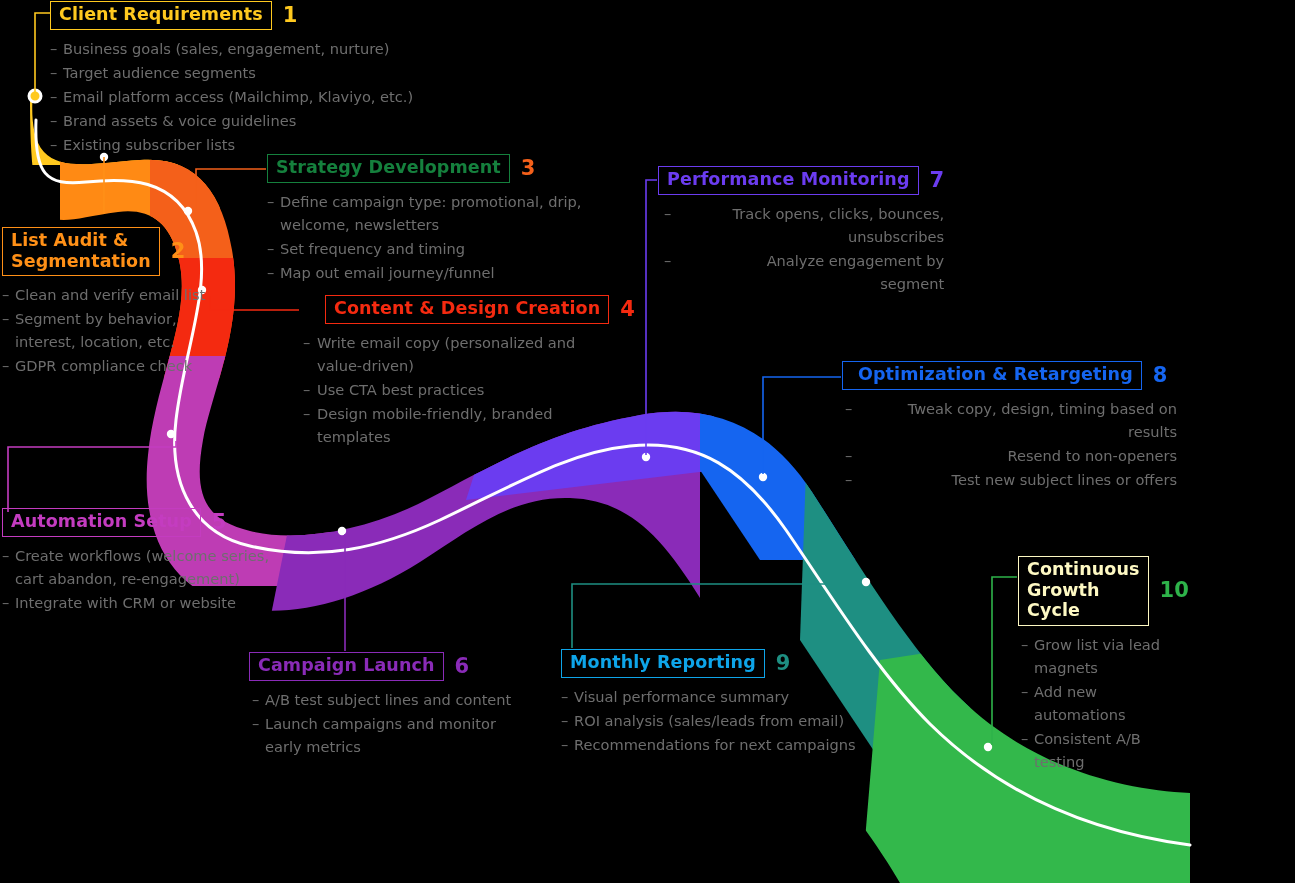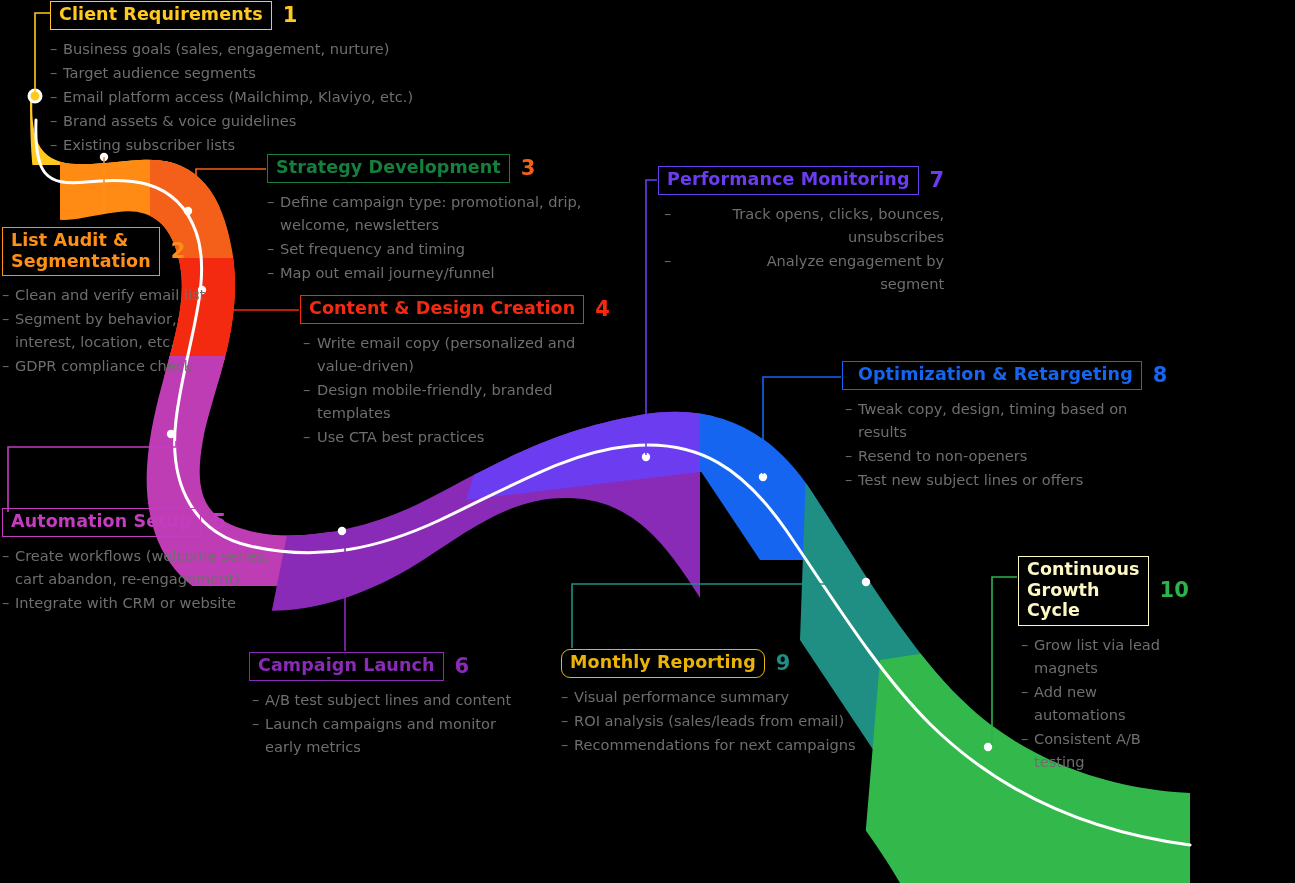--- a/index.html
+++ b/index.html
@@ -188,29 +188,29 @@
     <ul class="items">
       <li>Define campaign type: promotional, drip,
   welcome, newsletters</li>
       <li>Set frequency and timing</li>
       <li>Map out email journey/funnel</li>
     </ul>
   </div>
 
   <div class="block" style="left:300px;top:295px;">
     <div class="title-row">
-      <div class="title-box" style="color:#F42A10;">Content &amp; Design Creation</div>
+      <div class="title-box" style="color:#F42A10;margin-left:25px;">Content &amp; Design Creation</div>
       <div class="num" style="color:#F42A10;">4</div>
     </div>
     <ul class="items indent-wide" style="margin-left:3px;">
       <li>Write email copy (personalized and
   value-driven)</li>
+      <li>Use CTA best practices</li>
       <li>Design mobile-friendly, branded
   templates</li>
-      <li>Use CTA best practices</li>
     </ul>
   </div>
 
   <div class="block" style="left:2px;top:508px;">
     <div class="title-row">
       <div class="title-box" style="color:#C43CC0;">Automation Setup</div>
       <div class="num" style="color:#C43CC0;">5</div>
     </div>
     <ul class="items">
       <li>Create workflows (welcome series,
@@ -242,30 +242,30 @@
       <li>Analyze engagement by
   segment</li>
     </ul>
   </div>
 
   <div class="block" style="left:842px;top:361px;">
     <div class="title-row">
       <div class="title-box" style="color:#1565F0;padding-left:15px;">Optimization &amp; Retargeting</div>
       <div class="num" style="color:#1565F0;">8</div>
     </div>
-    <ul class="items" style="margin-left:3px;">
+    <ul class="items" style="margin-left:3px;text-align:right;">
       <li>Tweak copy, design, timing based on results</li>
       <li>Resend to non-openers</li>
       <li>Test new subject lines or offers</li>
     </ul>
   </div>
 
   <div class="block" style="left:561px;top:649px;">
     <div class="title-row">
-      <div class="title-box" style="color:#eab308;border-radius:9px;">Monthly Reporting</div>
+      <div class="title-box" style="color:#0ea5e9;">Monthly Reporting</div>
       <div class="num" style="color:#1E8F82;">9</div>
     </div>
     <ul class="items">
       <li>Visual performance summary</li>
       <li>ROI analysis (sales/leads from email)</li>
       <li>Recommendations for next campaigns</li>
     </ul>
   </div>
 
   <div class="block" style="left:1018px;top:556px;">

